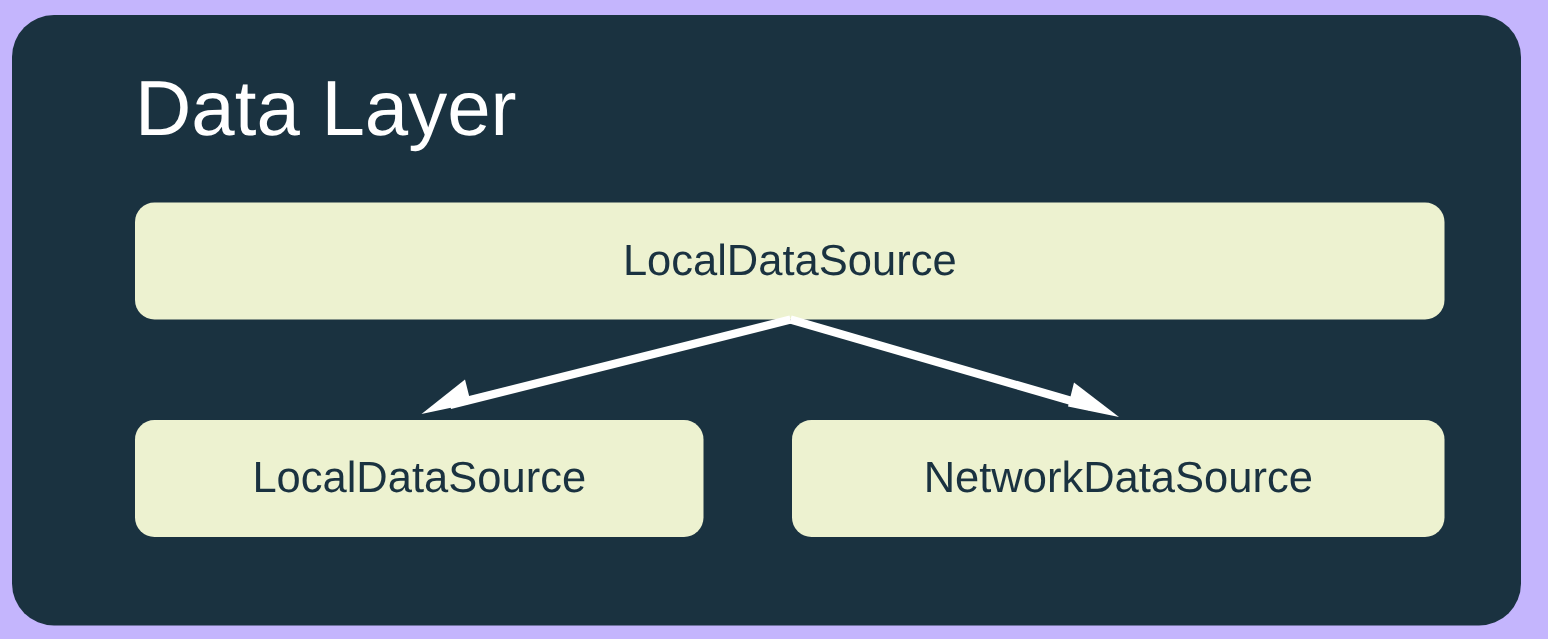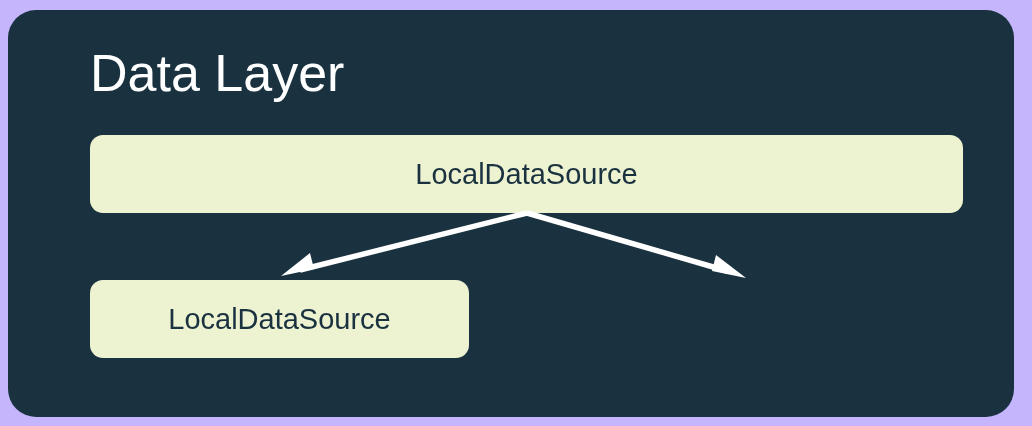--- a/index.html
+++ b/index.html
@@ -100,20 +100,23 @@
   </div>
 
   <div class="node-card" id="node-repository" style="background: rgb(237, 242, 208);">
     <span class="node-label" style="color: rgb(26, 50, 64);">LocalDataSource</span>
   </div>
 
   <div class="node-card" id="node-local" style="background: rgb(237, 242, 208);">
     <span class="node-label" style="color: rgb(26, 50, 64);">LocalDataSource</span>
   </div>
 
+  <div class="node-card" id="node-network" style="background: rgb(237, 242, 208);">
+    <span class="node-label" style="color: rgb(26, 50, 64);">NetworkDataSource</span>
+  </div>
 
   <svg id="arrow-layer" viewBox="0 0 1032 426" width="1032" height="426">
 
     <g>
       <line x1="527" y1="213" x2="300" y2="270" stroke="#FFFFFF" stroke-width="5.5" stroke-linecap="butt"></line>
       <polygon points="281,276 310,253 314,269" fill="#FFFFFF"></polygon>
     </g>
 
     <g>
       <line x1="527" y1="213" x2="727" y2="271" stroke="#FFFFFF" stroke-width="5.5" stroke-linecap="butt"></line>

